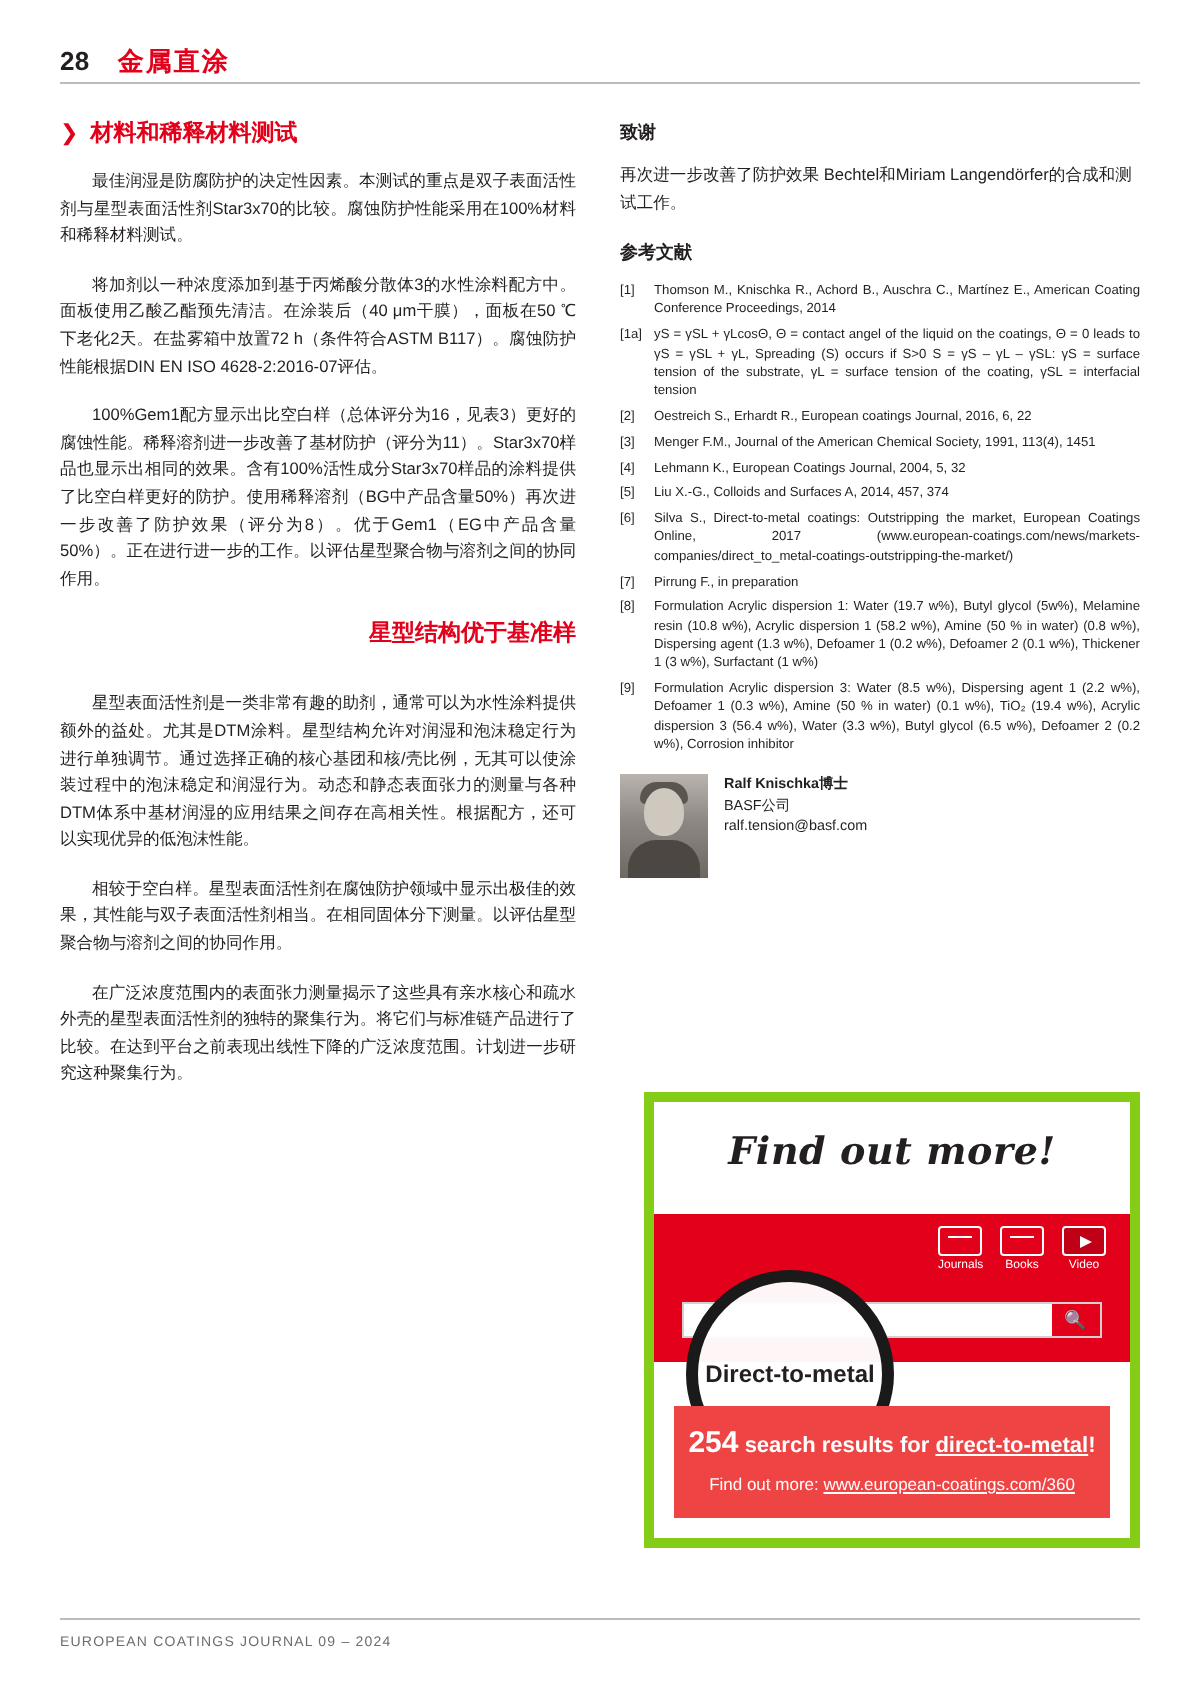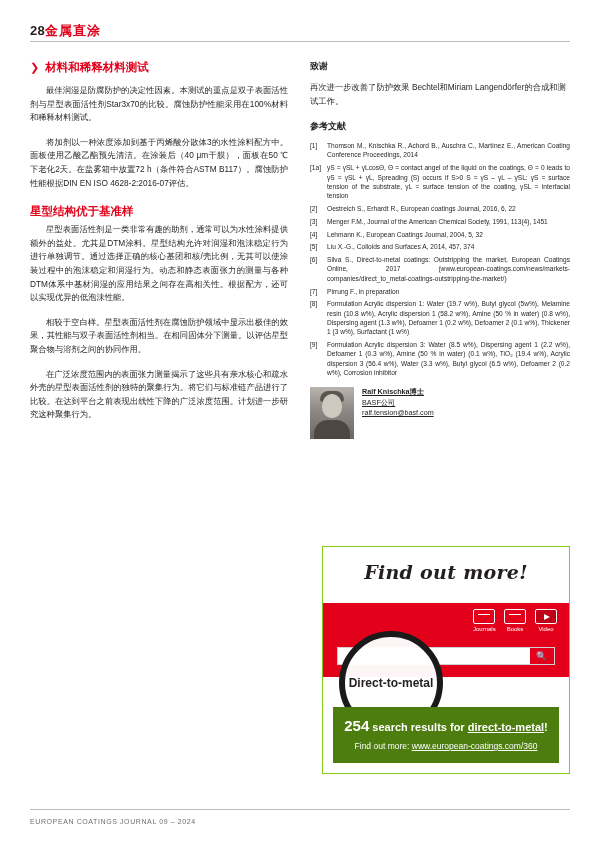--- a/index.html
+++ b/index.html
@@ -21,20 +21,21 @@
   }
 
   
   .page-header {
     position: absolute;
     top: 22px;
     left: 30px;
     right: 30px;
     display: flex;
     align-items: baseline;
+    gap: 14px;
   }
   .page-number {
     font-size: 13px;
     font-weight: bold;
     color: #231f20;
     letter-spacing: 0.2px;
   }
   .header-title {
     font-size: 13px;
     font-weight: bold;
@@ -72,21 +73,21 @@
     color: #e2001a;
     font-size: 11px;
     line-height: 15px;
   }
   .section-title {
     color: #e2001a;
     font-size: 11.5px;
     font-weight: bold;
     line-height: 15px;
   }
-  .section-title.plain { margin-bottom: 4px; }
+  .section-title.plain { margin-bottom: 20px; text-align: right; }
 
   p.body {
     font-size: 8.3px;
     line-height: 13.6px;
     margin: 0 0 11px 0;
     text-align: justify;
     text-indent: 16px;
     color: #231f20;
   }
 
@@ -157,32 +158,32 @@
   }
   .author-photo .body {
     position: absolute;
     left: 4px;
     top: 33px;
     width: 36px;
     height: 20px;
     border-radius: 14px 14px 0 0;
     background: #4c4742;
   }
-  .author-info { font-size: 7.2px; line-height: 10.5px; text-decoration: underline; }
+  .author-info { font-size: 7.2px; line-height: 10.5px; }
   .author-name { font-weight: bold; }
   .author-email { color: #231f20; }
 
   
   .promo {
     position: absolute;
     left: 322px;
     top: 546px;
     width: 248px;
     height: 228px;
-    border: 1px solid #84cc16;
+    border: 5px solid #84cc16;
     background: #ffffff;
     overflow: hidden;
   }
   .promo-title {
     text-align: center;
     font-family: "DejaVu Serif", serif;
     font-style: italic;
     font-size: 19px;
     font-weight: bold;
     color: #231f20;
@@ -300,21 +301,21 @@
     transform: rotate(45deg);
     transform-origin: left center;
     border-radius: 3px;
   }
   .promo-footer {
     position: absolute;
     left: 10px;
     right: 10px;
     bottom: 10px;
     height: 56px;
-    background: #4d7c0f;
+    background: #ef4444;
     color: #ffffff;
     text-align: center;
     padding-top: 10px;
   }
   .promo-footer .line1 { font-size: 11px; font-weight: bold; }
   .promo-footer .line1 .count { font-size: 15px; }
   .promo-footer .line1 .term { text-decoration: underline; }
   .promo-footer .line2 {
     font-size: 8.5px;
     margin-top: 7px;
@@ -354,20 +355,21 @@
 
     <div class="col-left">
 
       <div class="section-head">
         <span class="bullet-icon">❯</span>
         <span class="section-title">材料和稀释材料测试</span>
       </div>
 
       <p class="body">最佳润湿是防腐防护的决定性因素。本测试的重点是双子表面活性剂与星型表面活性剂Star3x70的比较。腐蚀防护性能采用在100%材料和稀释材料测试。</p>
       <p class="body">将加剂以一种浓度添加到基于丙烯酸分散体3的水性涂料配方中。面板使用乙酸乙酯预先清洁。在涂装后（40 μm干膜），面板在50 ℃下老化2天。在盐雾箱中放置72 h（条件符合ASTM B117）。腐蚀防护性能根据DIN EN ISO 4628-2:2016-07评估。</p>
+      <p class="body">100%Gem1配方显示出比空白样（总体评分为16，见表3）更好的腐蚀性能。稀释溶剂进一步改善了基材防护（评分为11）。Star3x70样品也显示出相同的效果。含有100%活性成分Star3x70样品的涂料提供了比空白样更好的防护。使用稀释溶剂（BG中产品含量50%）再次进一步改善了防护效果（评分为8）。优于Gem1（EG中产品含量50%）。正在进行进一步的工作。以评估星型聚合物与溶剂之间的协同作用。</p>
 
       <div class="section-title plain" style="margin-top:14px;">星型结构优于基准样</div>
 
       <p class="body">星型表面活性剂是一类非常有趣的助剂，通常可以为水性涂料提供额外的益处。尤其是DTM涂料。星型结构允许对润湿和泡沫稳定行为进行单独调节。通过选择正确的核心基团和核/壳比例，无其可以使涂装过程中的泡沫稳定和润湿行为。动态和静态表面张力的测量与各种DTM体系中基材润湿的应用结果之间存在高相关性。根据配方，还可以实现优异的低泡沫性能。</p>
       <p class="body">相较于空白样。星型表面活性剂在腐蚀防护领域中显示出极佳的效果，其性能与双子表面活性剂相当。在相同固体分下测量。以评估星型聚合物与溶剂之间的协同作用。</p>
       <p class="body">在广泛浓度范围内的表面张力测量揭示了这些具有亲水核心和疏水外壳的星型表面活性剂的独特的聚集行为。将它们与标准链产品进行了比较。在达到平台之前表现出线性下降的广泛浓度范围。计划进一步研究这种聚集行为。</p>
     </div>
 
     <div class="col-right">
 

